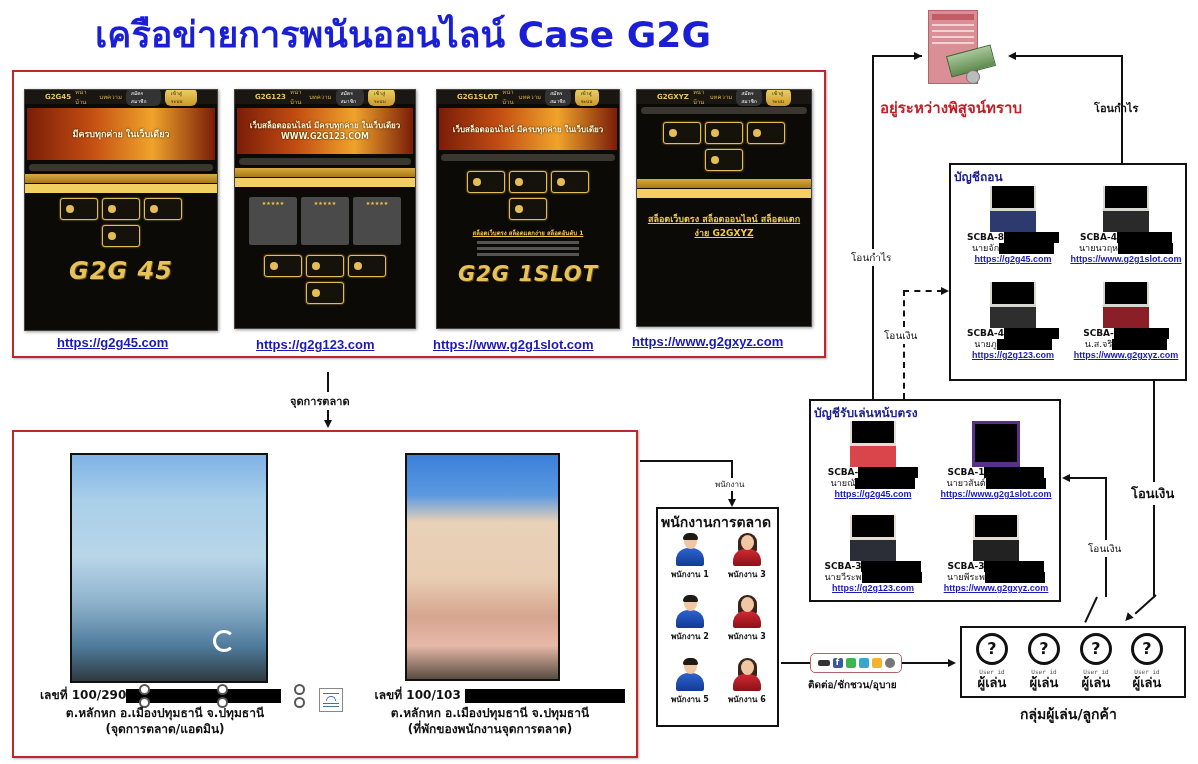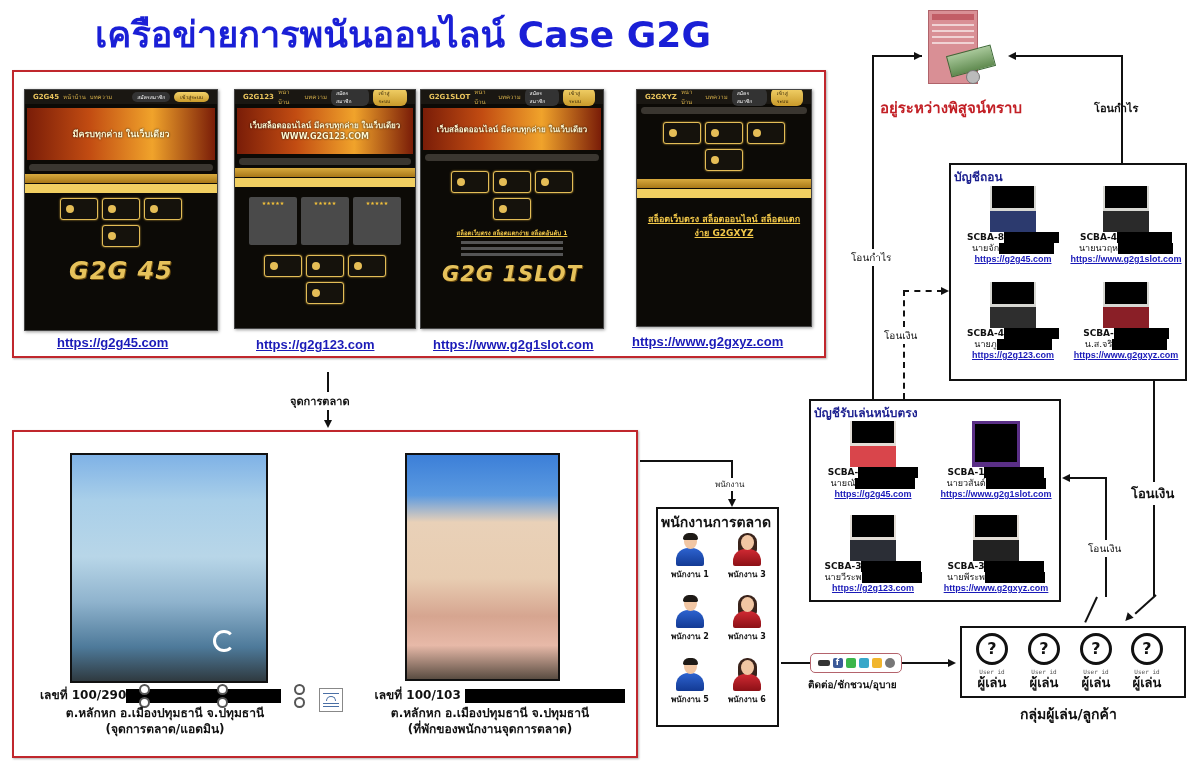--- a/index.html
+++ b/index.html
@@ -2,21 +2,21 @@
 <html><head>
 <meta charset="utf-8">
 <style>
 *{box-sizing:border-box;margin:0;padding:0}
 body{width:1198px;height:764px;background:#fff;position:relative;overflow:hidden;font-family:"DejaVu Sans","Liberation Sans",sans-serif;color:#111}
 .abs{position:absolute}
 .title{left:95px;top:6px;font-size:36px;font-weight:bold;color:#1a1fd6;letter-spacing:0px;white-space:nowrap;font-family:"DejaVu Sans",sans-serif}
 .redbox{border:2px solid #c0272d;box-shadow:1px 1px 2px rgba(0,0,0,.3)}
 .blkbox{border:2px solid #111;background:#fff}
 .shot{background:#0c0a06;border:1px solid #444;box-shadow:1px 1px 3px rgba(0,0,0,.4);overflow:hidden}
-.shot .nav{height:14px;background:#1a1712;display:flex;align-items:center;gap:4px;padding:0 8px;font-size:6px;color:#d9b24a}
+.shot .nav{height:14px;background:#1a1712;display:flex;align-items:center;gap:4px;padding:0 20px;font-size:6px;color:#d9b24a}
 .shot .nav .logo{font-weight:bold;color:#e9c45d;font-size:7px}
 .shot .nav .pill{margin-left:auto;background:#333;border-radius:6px;padding:1px 5px;color:#fff;font-size:5px}
 .shot .nav .gold{background:linear-gradient(#f3d26a,#c99a2a);color:#2a1b00;border-radius:6px;padding:1px 6px;font-size:5px}
 .banner{height:52px;margin:4px 2px;background:linear-gradient(90deg,#7a1d08,#c24c12,#f0a32b,#7a1d08);display:flex;align-items:center;justify-content:center;color:#fff7d0;font-size:9px;font-weight:bold;text-shadow:0 0 2px #000;text-align:center;line-height:11px}
 .ticker{height:7px;margin:3px 4px;background:#3a3630;border-radius:4px}
 .goldbar{height:9px;background:linear-gradient(#d8aa3e,#a87818);margin:1px 0}
 .goldbar2{height:9px;background:#f1cf61;margin:1px 0}
 .btnrow{display:flex;justify-content:center;gap:4px;margin:5px 0}
 .gbtn{width:38px;height:22px;border:1px solid #e3bd57;border-radius:3px;background:#15120c;box-shadow:0 0 2px #d6a93d}
 .gbtn::after{content:"";display:block;width:8px;height:8px;margin:6px 0 0 5px;border-radius:50%;background:#e5bd56}
@@ -130,21 +130,21 @@
       <div class="gbtn"></div>
       <div class="gbtn"></div>
       <div class="gbtn"></div>
     </div>
   <div class="btnrow">
       <div class="gbtn"></div>
     </div>
 </div>
 <a class="abs url" style="left:256px;top:337px">https://g2g123.com</a>
 
-<div class="abs shot" style="left:420px;top:89px;width:184px;height:240px">
+<div class="abs shot" style="left:436px;top:89px;width:184px;height:240px">
   <div class="nav">
       <span class="logo">G2G1SLOT</span>
       <span>หน้าบ้าน</span>
       <span>บทความ</span>
       <span class="pill">สมัครสมาชิก</span>
       <span class="gold">เข้าสู่ระบบ</span>
     </div>
   <div class="banner" style="height:42px;font-size:8px">เว็บสล็อตออนไลน์ มีครบทุกค่าย ในเว็บเดียว</div>
   <div class="ticker"></div>
   <div class="btnrow" style="margin-top:10px">

